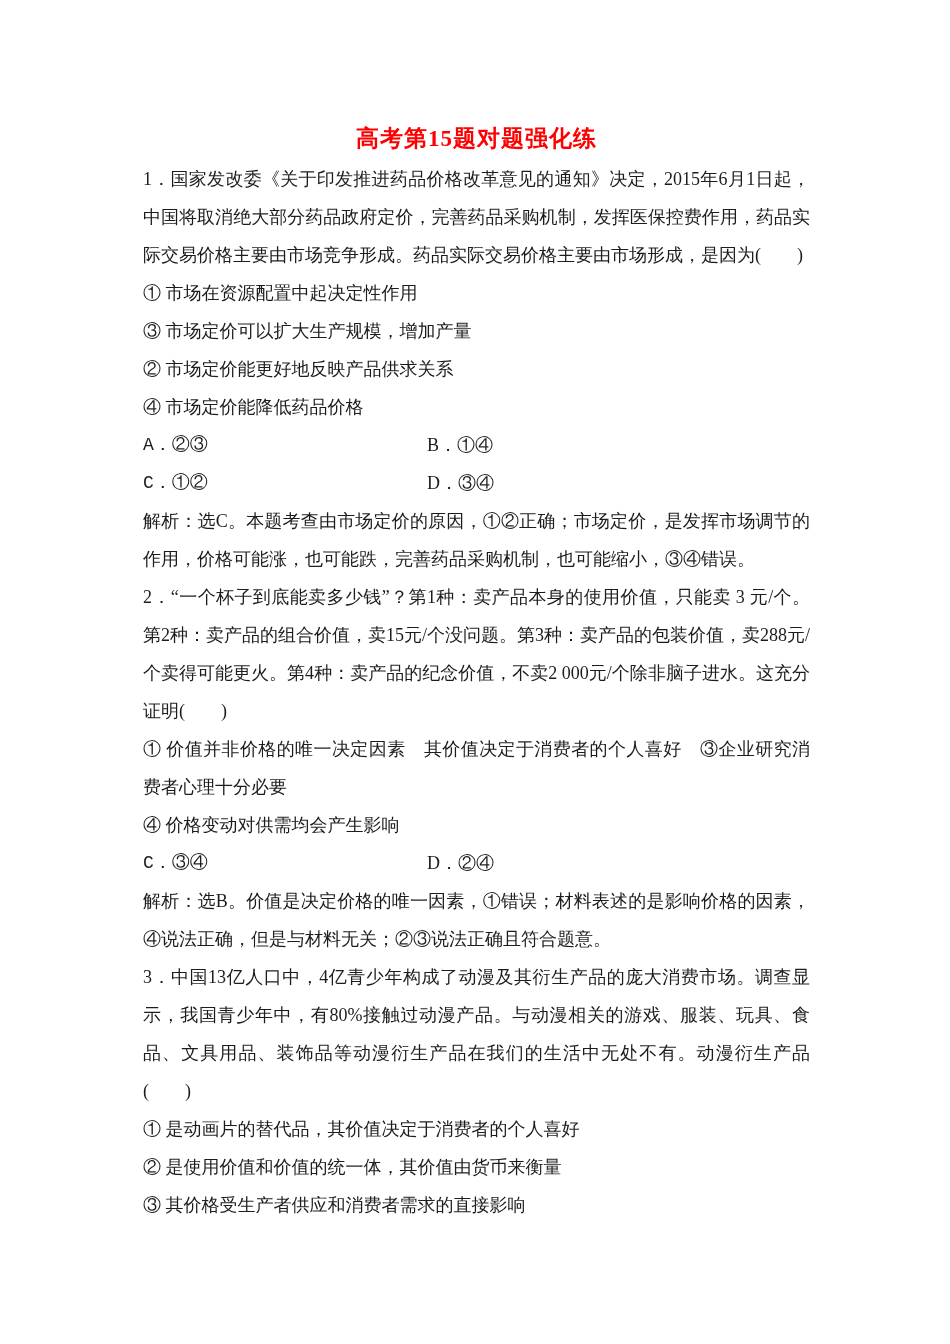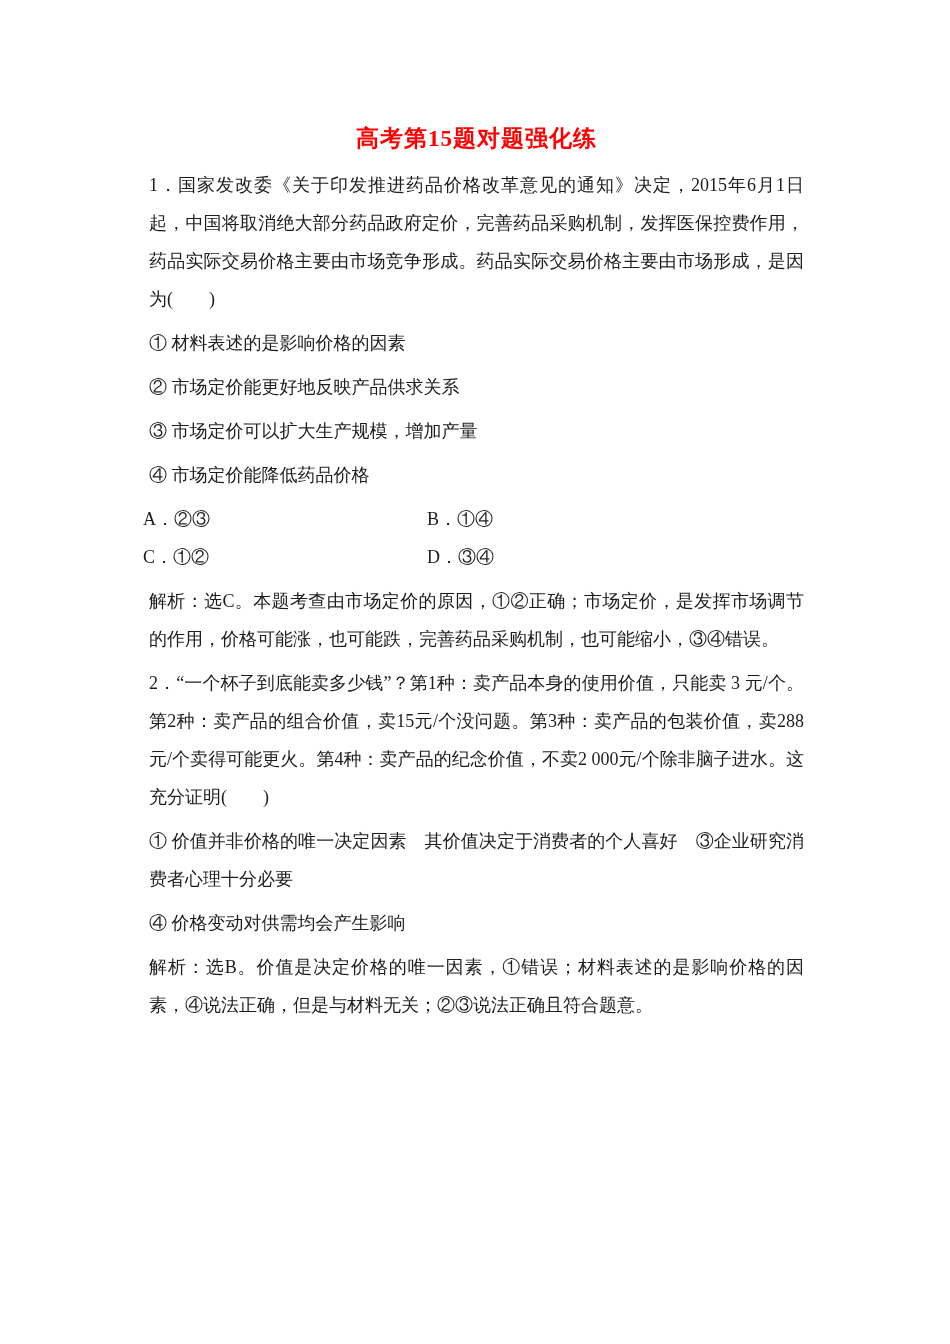--- a/index.html
+++ b/index.html
@@ -28,67 +28,78 @@
     font-weight: bold;
     line-height: 42px;
     text-align: center;
     color: var(--accent, #ff0000);
     letter-spacing: 1px;
   }
   .question {
     margin: 0;
   }
   .para {
-    margin: 6px;
+    margin: 0;
     font-size: 18px;
     line-height: 38px;
     text-align: justify;
     text-justify: inter-ideograph;
     overflow-wrap: break-word;
   }
   .choices-row {
     display: flex;
     font-size: 18px;
     line-height: 38px;
   }
   .choice-left {
     flex: none;
     width: 284px;
+    font-family: Liberation Mono, monospace;
   }
   .choice-right {
     flex: none;
   }
 </style>
 </head>
 <body>
 
 <main class="page">
   <div class="content">
 
     <h1 class="doc-title">高考第15题对题强化练</h1>
 
     <section class="question">
       <p class="para">1．国家发改委《关于印发推进药品价格改革意见的通知》决定，2015年6月1日起，中国将取消绝大部分药品政府定价，完善药品采购机制，发挥医保控费作用，药品实际交易价格主要由市场竞争形成。药品实际交易价格主要由市场形成，是因为(　　)</p>
-      <p class="para">① 材料表述的是影响价格的因素</p>
+      <p class="para">① 市场在资源配置中起决定性作用</p>
+      <p class="para">③ 市场定价可以扩大生产规模，增加产量</p>
       <p class="para">② 市场定价能更好地反映产品供求关系</p>
-      <p class="para">③ 市场定价可以扩大生产规模，增加产量</p>
       <p class="para">④ 市场定价能降低药品价格</p>
       <div class="choices-row">
         <span class="choice-left">A．②③</span>
         <span class="choice-right">B．①④</span>
       </div>
       <div class="choices-row">
         <span class="choice-left">C．①②</span>
         <span class="choice-right">D．③④</span>
       </div>
       <p class="para">解析：选C。本题考查由市场定价的原因，①②正确；市场定价，是发挥市场调节的作用，价格可能涨，也可能跌，完善药品采购机制，也可能缩小，③④错误。</p>
     </section>
 
     <section class="question">
       <p class="para">2．“一个杯子到底能卖多少钱”？第1种：卖产品本身的使用价值，只能卖 3 元/个。第2种：卖产品的组合价值，卖15元/个没问题。第3种：卖产品的包装价值，卖288元/个卖得可能更火。第4种：卖产品的纪念价值，不卖2 000元/个除非脑子进水。这充分证明(　　)</p>
       <p class="para">① 价值并非价格的唯一决定因素　其价值决定于消费者的个人喜好　③企业研究消费者心理十分必要</p>
       <p class="para">④ 价格变动对供需均会产生影响</p>
+      <div class="choices-row">
+        <span class="choice-left">C．③④</span>
+        <span class="choice-right">D．②④</span>
+      </div>
       <p class="para">解析：选B。价值是决定价格的唯一因素，①错误；材料表述的是影响价格的因素，④说法正确，但是与材料无关；②③说法正确且符合题意。</p>
     </section>
 
+    <section class="question">
+      <p class="para">3．中国13亿人口中，4亿青少年构成了动漫及其衍生产品的庞大消费市场。调查显示，我国青少年中，有80%接触过动漫产品。与动漫相关的游戏、服装、玩具、食品、文具用品、装饰品等动漫衍生产品在我们的生活中无处不有。动漫衍生产品(　　)</p>
+      <p class="para">① 是动画片的替代品，其价值决定于消费者的个人喜好</p>
+      <p class="para">② 是使用价值和价值的统一体，其价值由货币来衡量</p>
+      <p class="para">③ 其价格受生产者供应和消费者需求的直接影响</p>
+    </section>
 
   </div>
 </main>
 
 </body></html>

